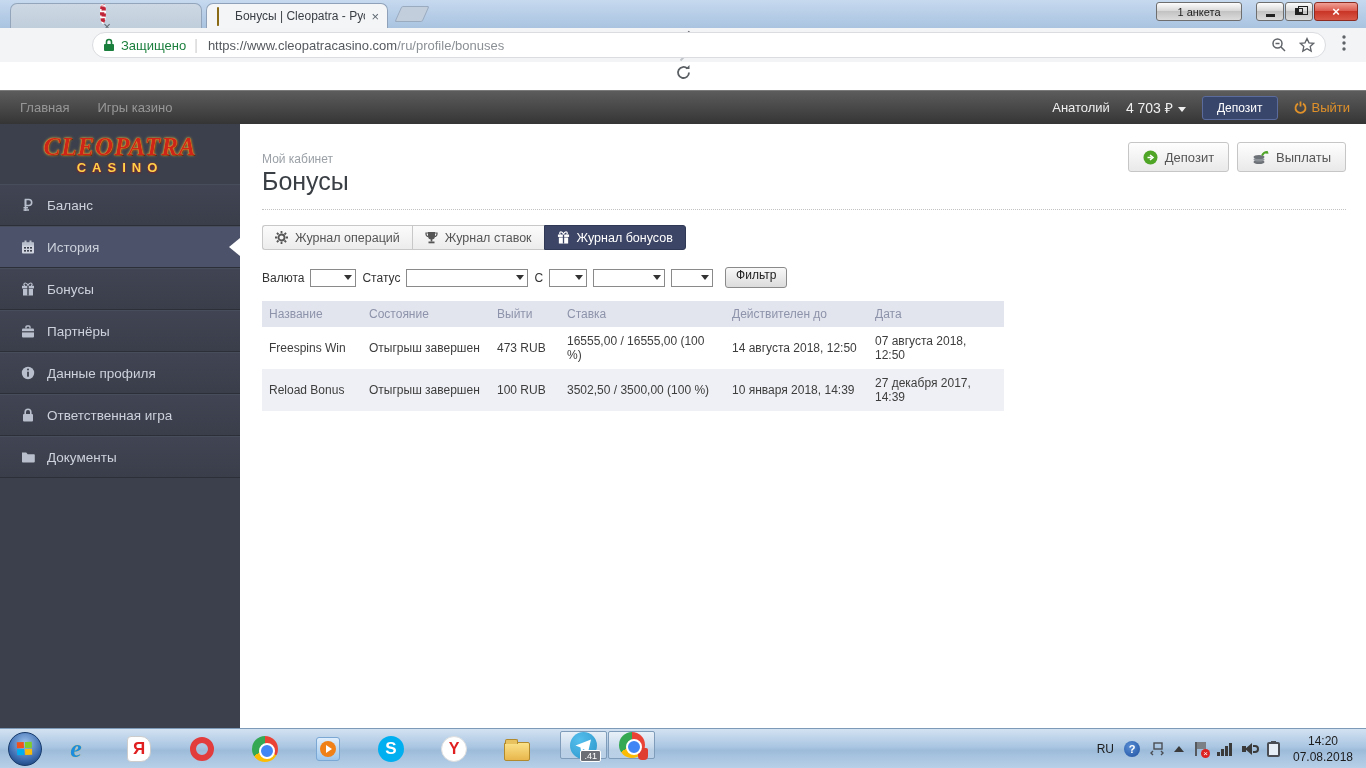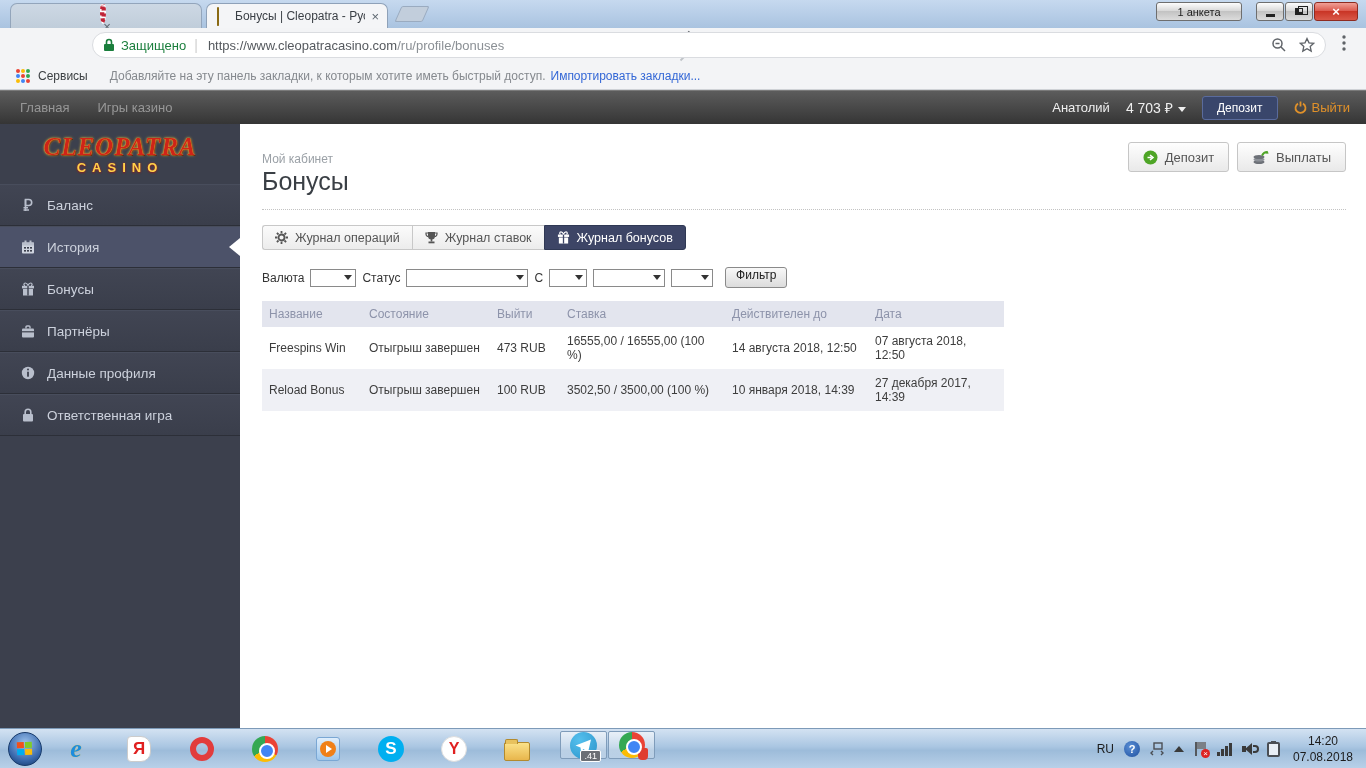--- a/index.html
+++ b/index.html
@@ -220,36 +220,20 @@
     </div>
     <span class="menu-dots">
       <svg width="16" height="18" viewBox="0 0 16 18">
           <circle cx="8" cy="3" r="1.7" fill="#5f6368"></circle>
           <circle cx="8" cy="9" r="1.7" fill="#5f6368"></circle>
           <circle cx="8" cy="15" r="1.7" fill="#5f6368"></circle>
         </svg>
     </span>
   </div>
 
-  <div class="bookmarks">
-    <span class="apps-grid">
-      <i style="background:#ea4335"></i>
-        <i style="background:#fbbc05"></i>
-        <i style="background:#34a853"></i>
-      <i style="background:#4285f4"></i>
-        <i style="background:#ea4335"></i>
-        <i style="background:#34a853"></i>
-      <i style="background:#fbbc05"></i>
-        <i style="background:#4285f4"></i>
-        <i style="background:#ea4335"></i>
-    </span>
-    <span class="bm-label">Сервисы</span>
-    <span class="bm-hint">Добавляйте на эту панель закладки, к которым хотите иметь быстрый доступ.</span>
-    <span class="bm-link">Импортировать закладки...</span>
-  </div>
 
   <div class="site-nav">
     <div class="links">
       <span>Главная</span>
       <span>Игры казино</span>
     </div>
     <div class="nav-right">
       <span class="nav-user">Анатолий</span>
       <span class="nav-balance"><span>4 703 ₽</span><span class="caret"></span></span>
       <span class="btn-deposit-nav">Депозит</span>
@@ -330,20 +314,28 @@
         <span class="lbl">Данные профиля</span>
       </div>
       <div class="side-item">
         <span class="sicon">
             <svg width="12" height="14" viewBox="0 0 12 14">
               <rect x="1" y="6" width="10" height="7.5" rx="1" fill="#b9bfcc"></rect>
               <path d="M3.2 6V4a2.8 2.8 0 015.6 0v2" stroke="#b9bfcc" stroke-width="1.6" fill="none"></path>
             </svg>
           </span>
         <span class="lbl">Ответственная игра</span>
+      </div>
+      <div class="side-item">
+        <span class="sicon">
+            <svg width="14" height="12" viewBox="0 0 14 12">
+              <path d="M1 1.5h4.2l1.5 1.8H13a.8.8 0 01.8.8v6.4a1 1 0 01-1 1H1.8a.8.8 0 01-.8-.8z" fill="#b9bfcc"></path>
+            </svg>
+          </span>
+        <span class="lbl">Документы</span>
       </div>
     </div>
 
     <div class="content">
       <div class="crumb">Мой кабинет</div>
       <h1 class="page-title">Бонусы</h1>
 
       <div class="head-actions">
         <span class="act-btn">
           <svg width="15" height="15" viewBox="0 0 15 15">

